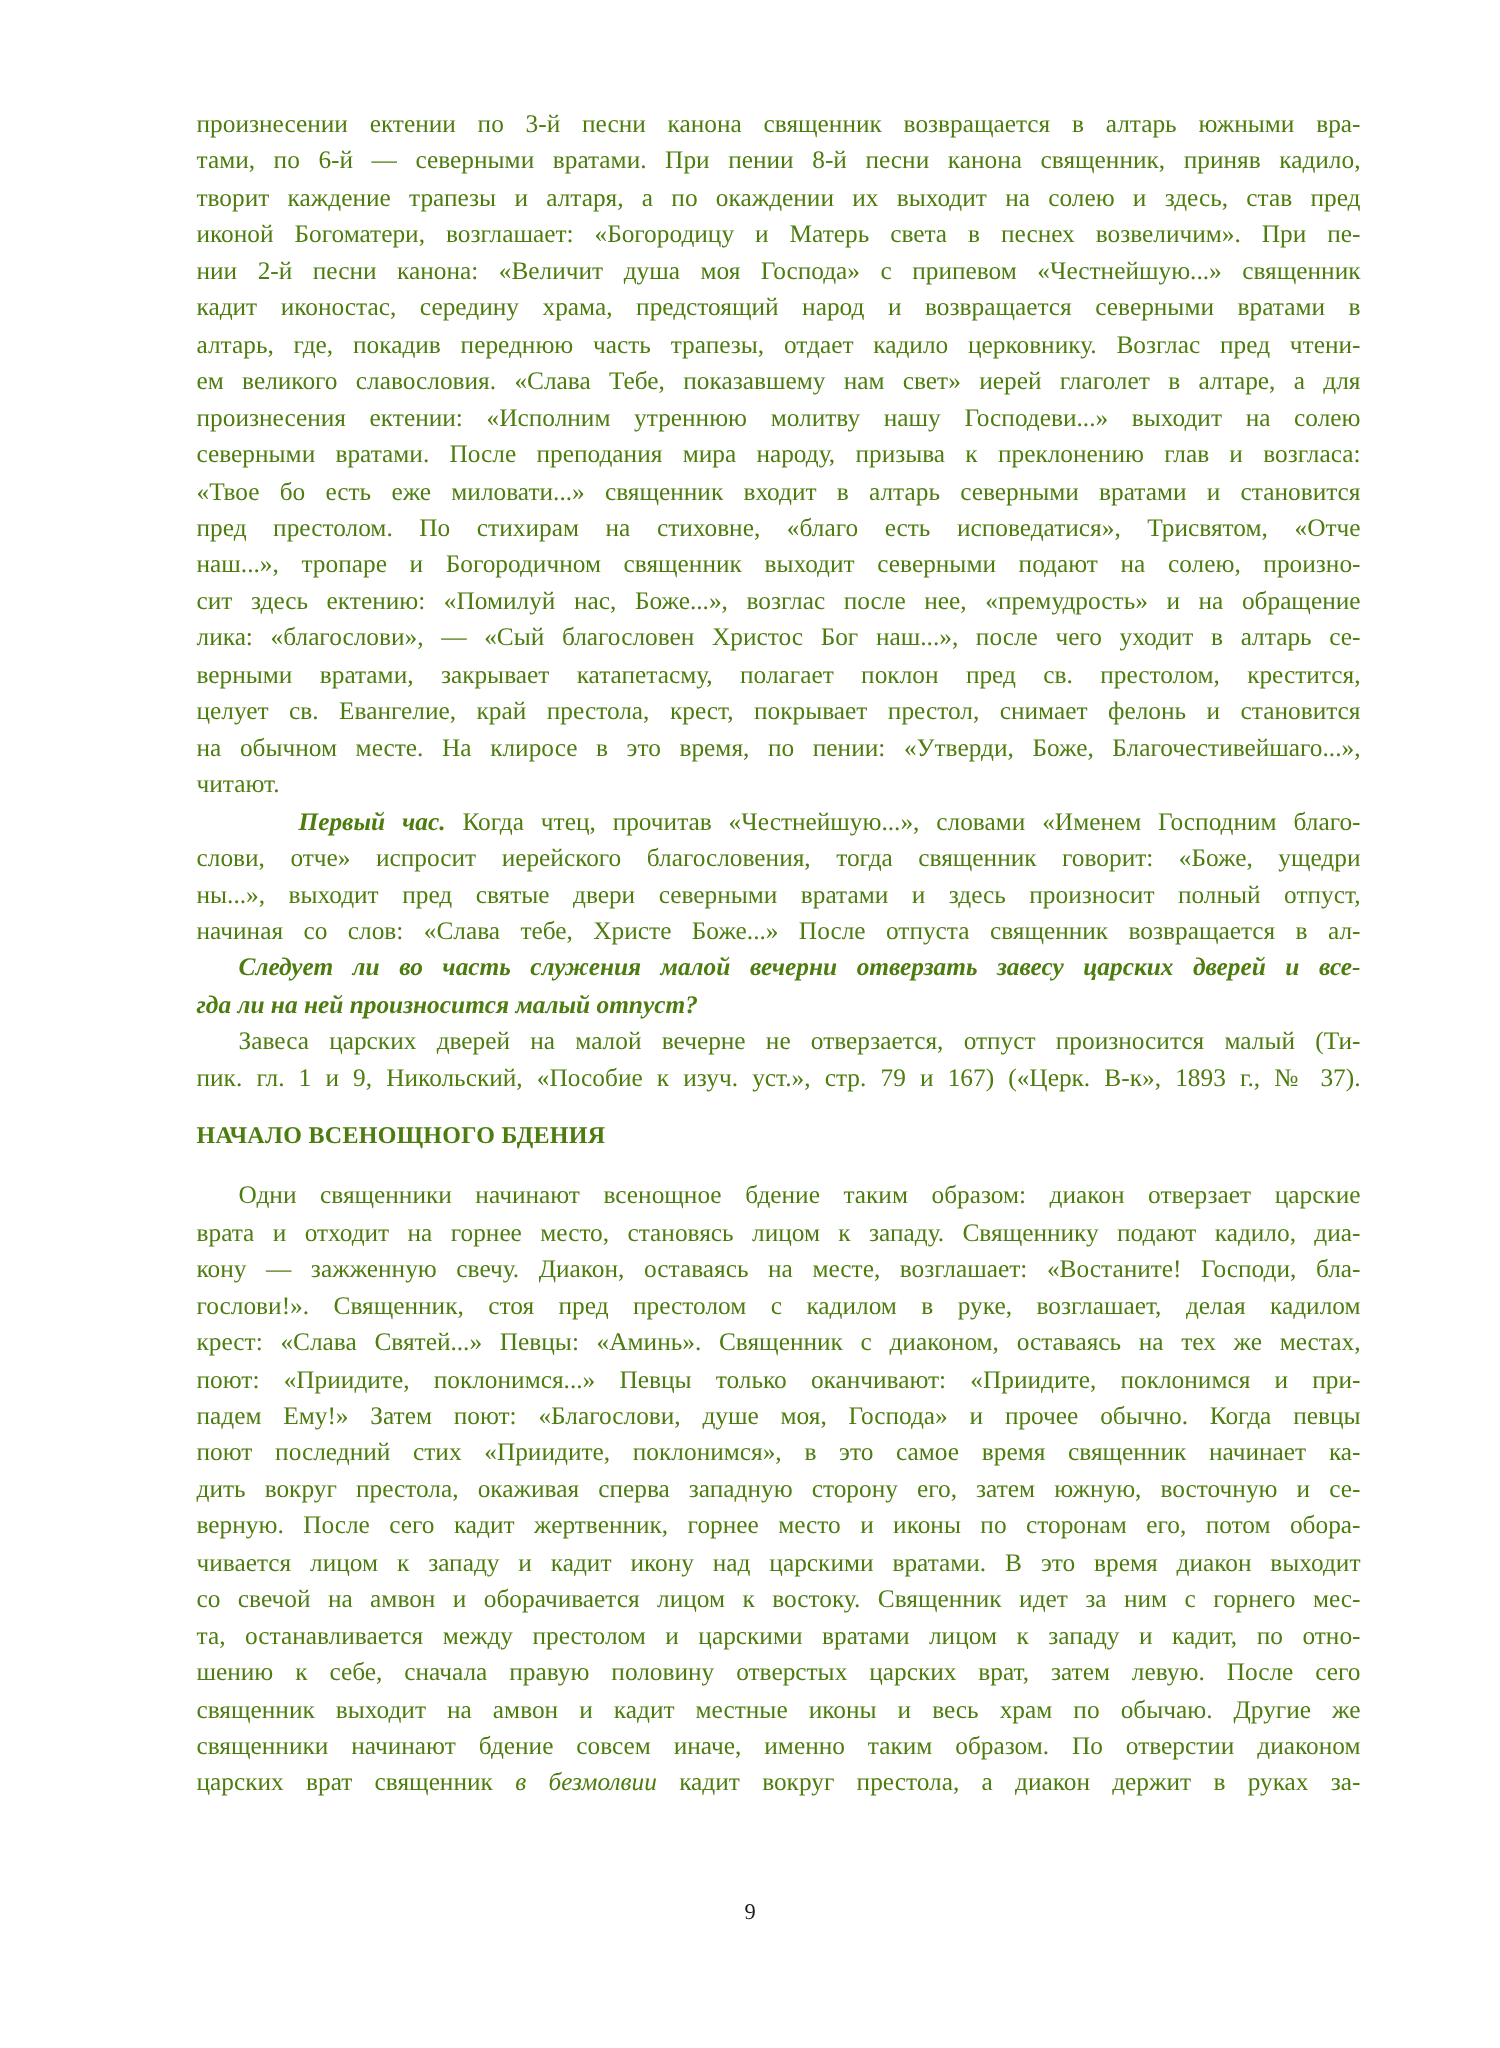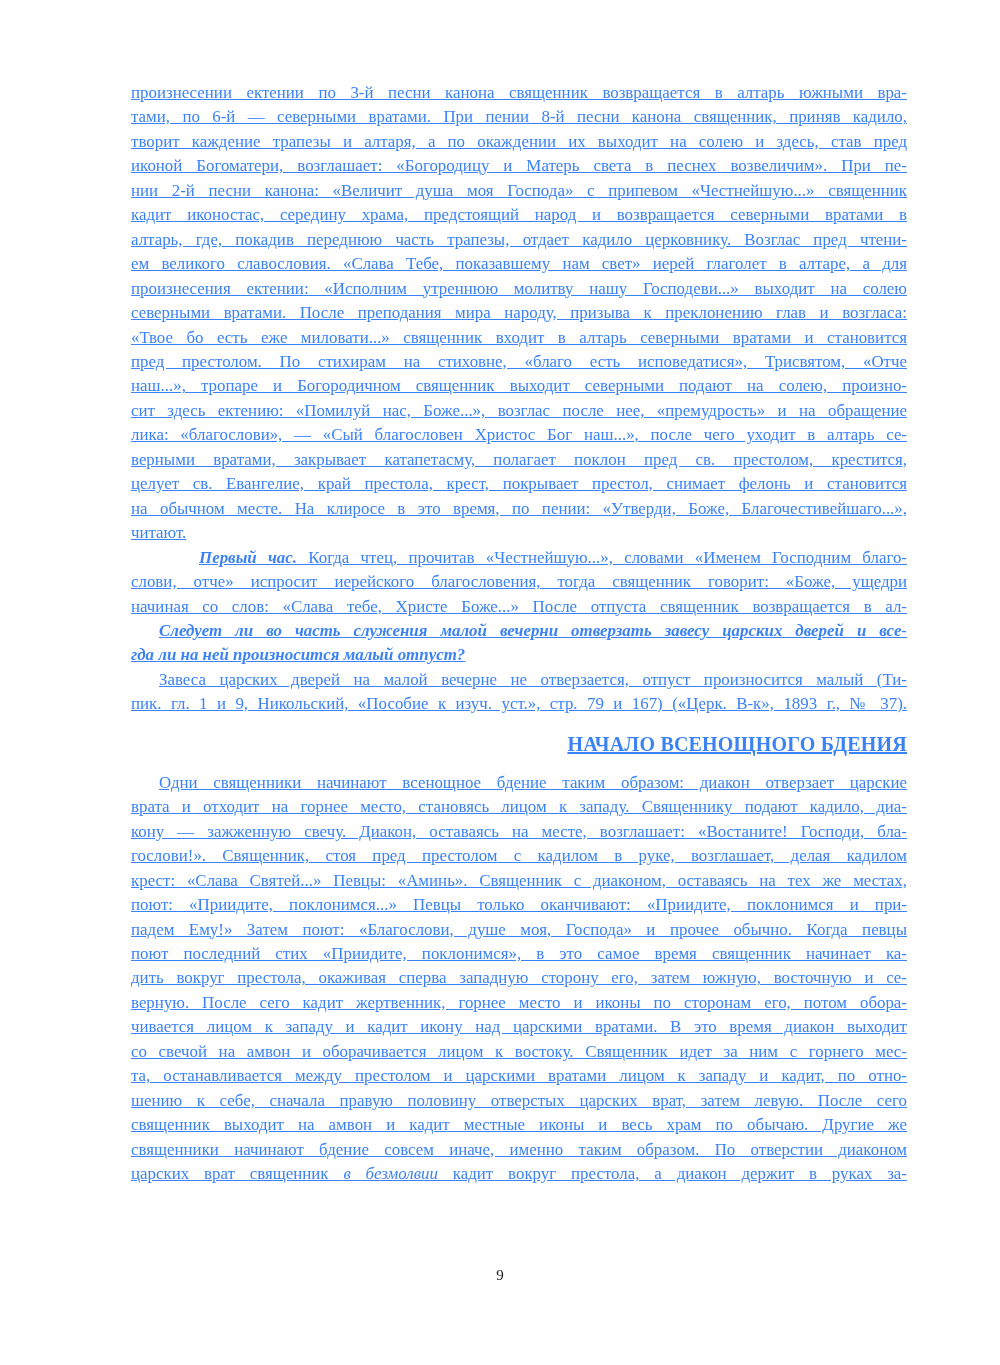--- a/index.html
+++ b/index.html
@@ -1,27 +1,27 @@
 <!DOCTYPE html>
 <html><head>
 <meta charset="utf-8">
 <style>
   html, body { margin:0; padding:0; background:#ffffff; }
   body { width:1000px; height:1365px; position:relative; overflow:hidden; }
   .page {
-    position:absolute; left:131px; top:81px; width:776px;
+    position:absolute; left:131px; top:71px; width:776px;
     font-family:"Liberation Serif", "DejaVu Serif", serif;
-    font-size:16.9px; line-height:24.45px; color:#3b82f6;
-    text-align:justify; hyphens:manual;text-decoration:underline;
+    font-size:16.9px; line-height:24.45px; color:#4d7c0f;
+    text-align:justify; hyphens:manual;
   }
   .page p { margin:0; }
   .bi { font-weight:bold; font-style:italic;margin-left:40px; }
   .it { font-style:italic; }
   .heading {
-    text-align:right; font-weight:bold; font-size:20px; line-height:30px;
+    text-align:left; font-weight:bold; font-size:16px; line-height:30px;
     margin-top:12px !important; margin-bottom:12px !important; letter-spacing:0.2px;
   }
   .line { display:block; text-align-last:justify; white-space:nowrap; }
   .line.last { text-align-last:left; }
   .pagenum {
     position:absolute; top:1267px; left:0; width:1000px; text-align:center;
     font-family:"Liberation Serif", "DejaVu Serif", serif; font-size:15px; color:#1a1a1a;
   }
 </style>
 </head>
@@ -47,20 +47,21 @@
     <span class="line">лика: «благослови», — «Сый благословен Христос Бог наш...», после чего уходит в алтарь се-</span>
     <span class="line">верными вратами, закрывает катапетасму, полагает поклон пред св. престолом, крестится,</span>
     <span class="line">целует св. Евангелие, край престола, крест, покрывает престол, снимает фелонь и становится</span>
     <span class="line">на обычном месте. На клиросе в это время, по пении: «Утверди, Боже, Благочестивейшаго...»,</span>
     <span class="line last">читают.</span>
   </p>
 
   <p>
     <span class="line" style="padding-left:28px;"><span class="bi">Первый час.</span><span> Когда чтец, прочитав «Честнейшую...», словами «Именем Господним благо-</span></span>
     <span class="line">слови, отче» испросит иерейского благословения, тогда священник говорит: «Боже, ущедри</span>
+    <span class="line">ны...», выходит пред святые двери северными вратами и здесь произносит полный отпуст,</span>
     <span class="line">начиная со слов: «Слава тебе, Христе Боже...» После отпуста священник возвращается в ал-</span>
   </p>
 
   <p class="bi">
     <span class="line" style="padding-left:28px;">Следует ли во часть служения малой вечерни отверзать завесу царских дверей и все-</span>
     <span class="line last">гда ли на ней произносится малый отпуст?</span>
   </p>
 
   <p>
     <span class="line" style="padding-left:28px;">Завеса царских дверей на малой вечерне не отверзается, отпуст произносится малый (Ти-</span>

